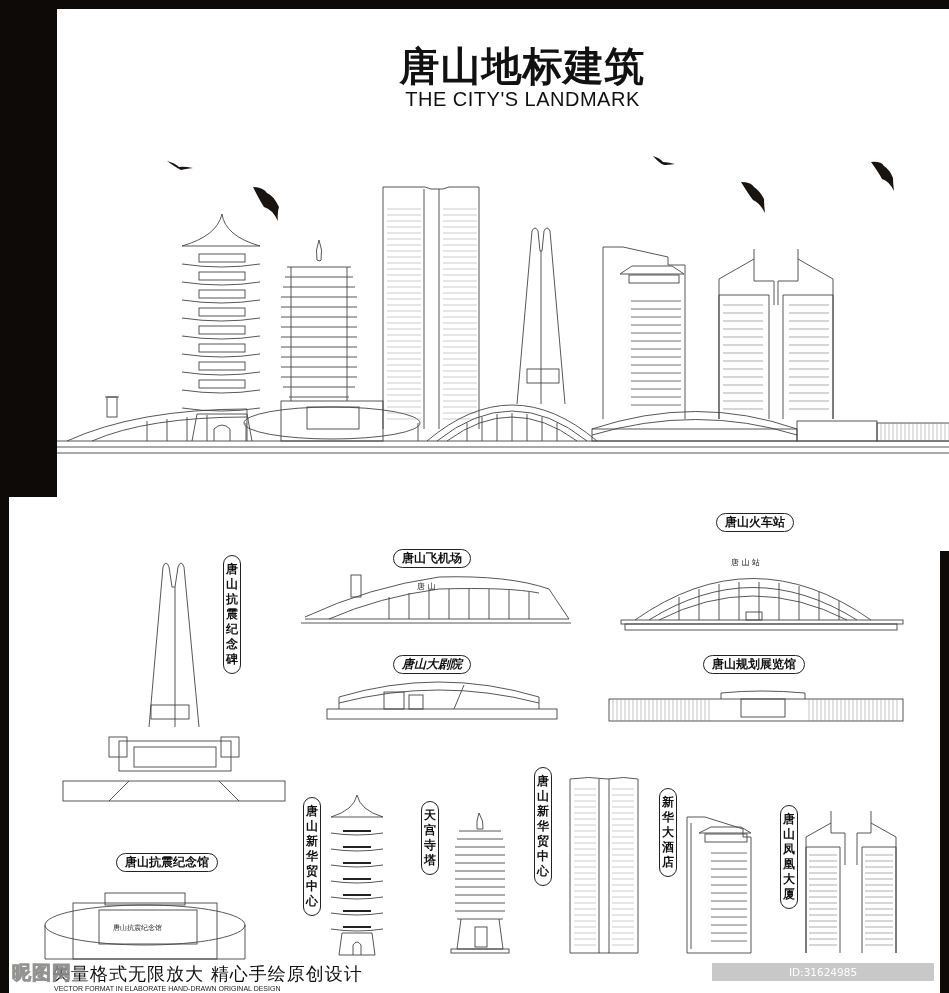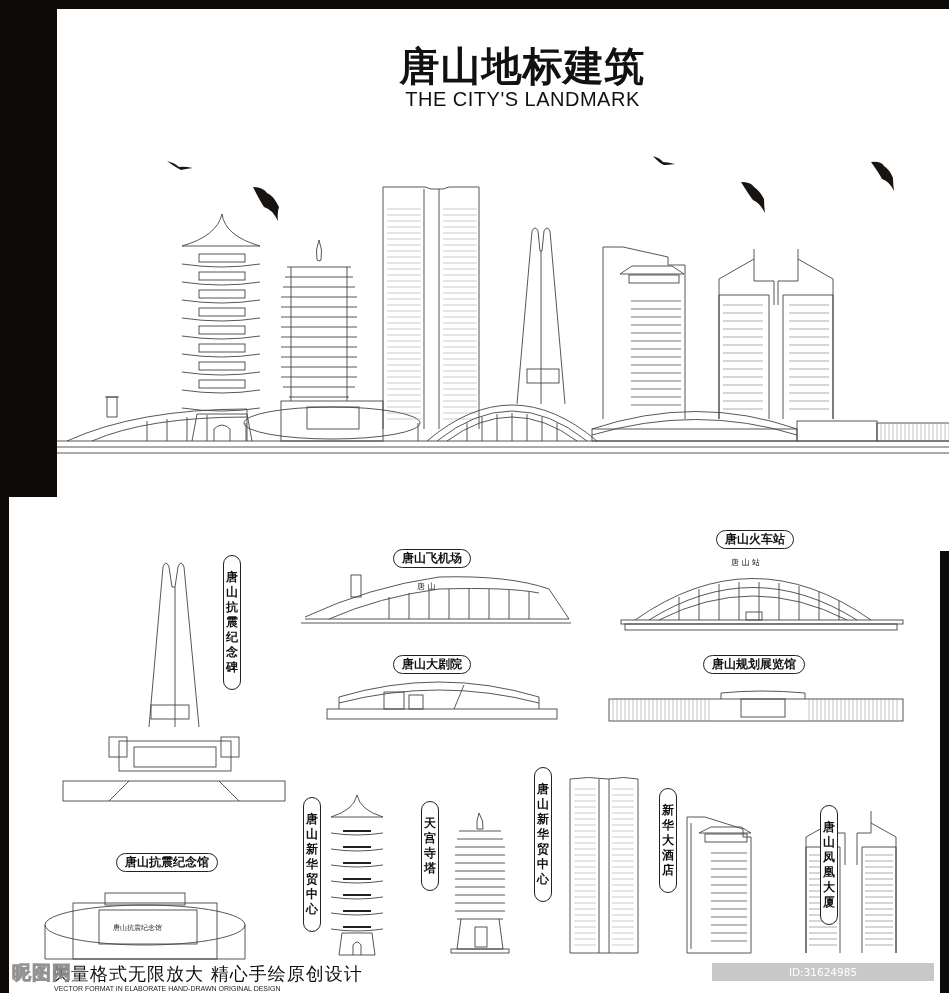--- a/index.html
+++ b/index.html
@@ -8,21 +8,21 @@
   .panel { position:absolute; background:#fff; }
   #panel-top { left:17px; top:9px; width:931px; height:542px;margin-left:40px; }
   #panel-bottom { left:9px; top:497px; width:931px; height:496px; }
   .title { position:absolute; left:0; width:100%; text-align:center; }
   #main-title { top:30px; font-size:40px; font-weight:bold; color:#111; letter-spacing:1px; }
   #sub-title { top:79px; font-size:20px; color:#111; font-family:"Liberation Sans", sans-serif; letter-spacing:0.5px; }
   svg { position:absolute; left:0; top:0; }
   .pill { position:absolute; border:1.3px solid #222; border-radius:12px; background:#fff;
           font-size:12px; color:#111; text-align:center; line-height:1.25; font-weight:bold; }
   .pill.h { padding:1px 8px; white-space:nowrap; }
-  .pill.v { width:14px; padding:14px 1px; word-break:break-all;text-align:center; }
+  .pill.v { width:14px; padding:6px 1px; word-break:break-all;text-align:center; }
   #footer-main { position:absolute; left:52px; top:962px; font-size:18px; color:#111; letter-spacing:1px; }
   #footer-sub { position:absolute; left:54px; top:985px; font-size:7px; color:#222; font-family:"Liberation Sans", sans-serif; }
   #watermark-logo { position:absolute; left:12px; top:960px; font-size:19px; color:#fde047;
                     -webkit-text-stroke:1px #888; font-weight:bold; letter-spacing:1px; opacity:0.9; }
   #watermark-id { position:absolute; left:712px; top:963px; width:222px; height:18px; background:#c8c8c8;
                   color:#fff; font-size:10.5px; line-height:18px; text-align:center; font-family:"DejaVu Sans", sans-serif; }
 </style>
 </head>
 <body>
 
@@ -308,27 +308,27 @@
 
     <g font-size="8" fill="#222" font-family="DejaVu Sans, sans-serif" stroke="none">
       <text x="408" y="92">唐 山</text>
       <text x="722" y="68">唐 山 站</text>
       <text x="104" y="433" font-size="7">唐山抗震纪念馆</text>
     </g>
   </svg>
 
   <div class="pill v" style="left:214px;top:58px;">唐山抗震纪念碑</div>
   <div class="pill h" style="left:384px;top:52px;">唐山飞机场</div>
-  <div class="pill h" style="left:707px;top:33px;">唐山火车站</div>
-  <div class="pill h" style="left:384px;top:158px;">唐山大剧院</div>
+  <div class="pill h" style="left:707px;top:16px;">唐山火车站</div>
+  <div class="pill h" style="left:384px;top:158px;font-style:italic;">唐山大剧院</div>
   <div class="pill h" style="left:694px;top:158px;text-align:right;">唐山规划展览馆</div>
   <div class="pill h" style="left:107px;top:356px;">唐山抗震纪念馆</div>
   <div class="pill v" style="left:294px;top:300px;">唐山新华贸中心</div>
   <div class="pill v" style="left:412px;top:304px;">天宫寺塔</div>
   <div class="pill v" style="left:525px;top:270px;">唐山新华贸中心</div>
   <div class="pill v" style="left:650px;top:291px;">新华大酒店</div>
-  <div class="pill v" style="left:771px;top:308px;margin-left:40px;">唐山凤凰大厦</div>
+  <div class="pill v" style="left:771px;top:308px;">唐山凤凰大厦</div>
 </div>
 
 <div id="footer-main">矢量格式无限放大  精心手绘原创设计</div>
 <div id="footer-sub">VECTOR FORMAT IN ELABORATE HAND-DRAWN ORIGINAL DESIGN</div>
 <div id="watermark-logo">昵图网</div>
 <div id="watermark-id">ID:31624985 NO:20200610223710817000</div>
 
 </body></html>

